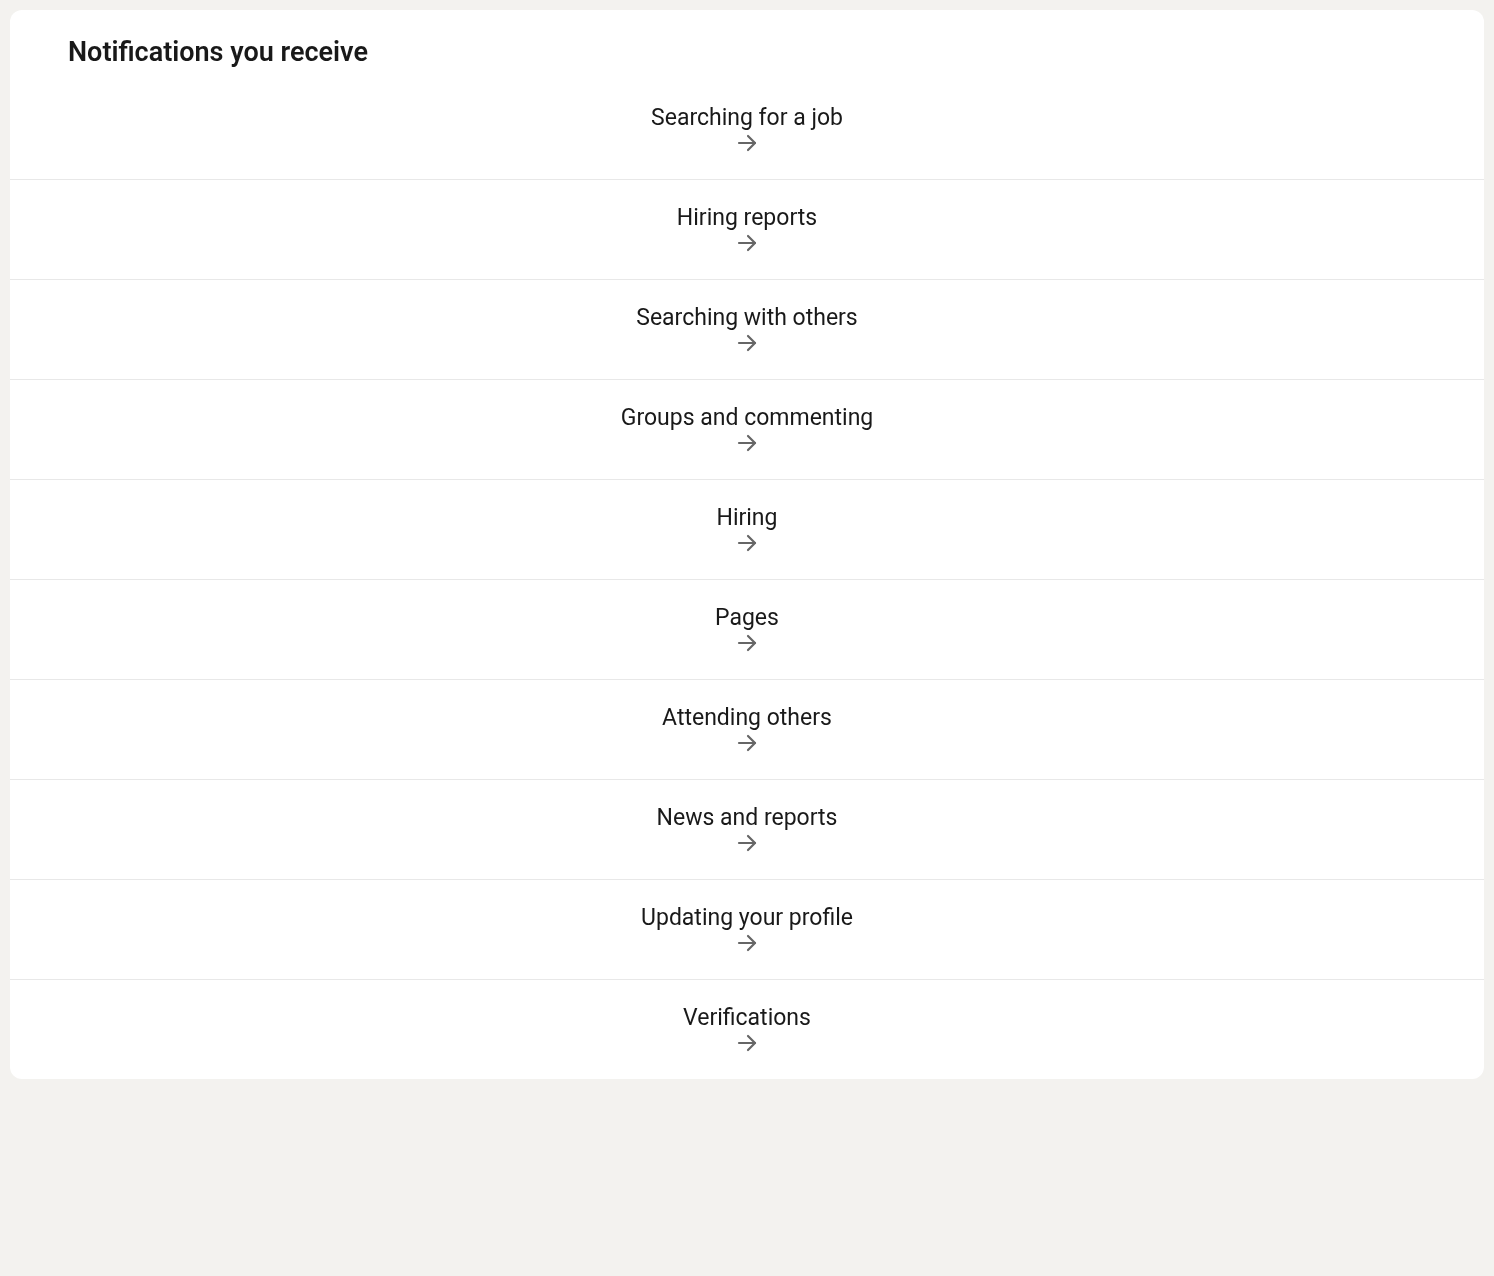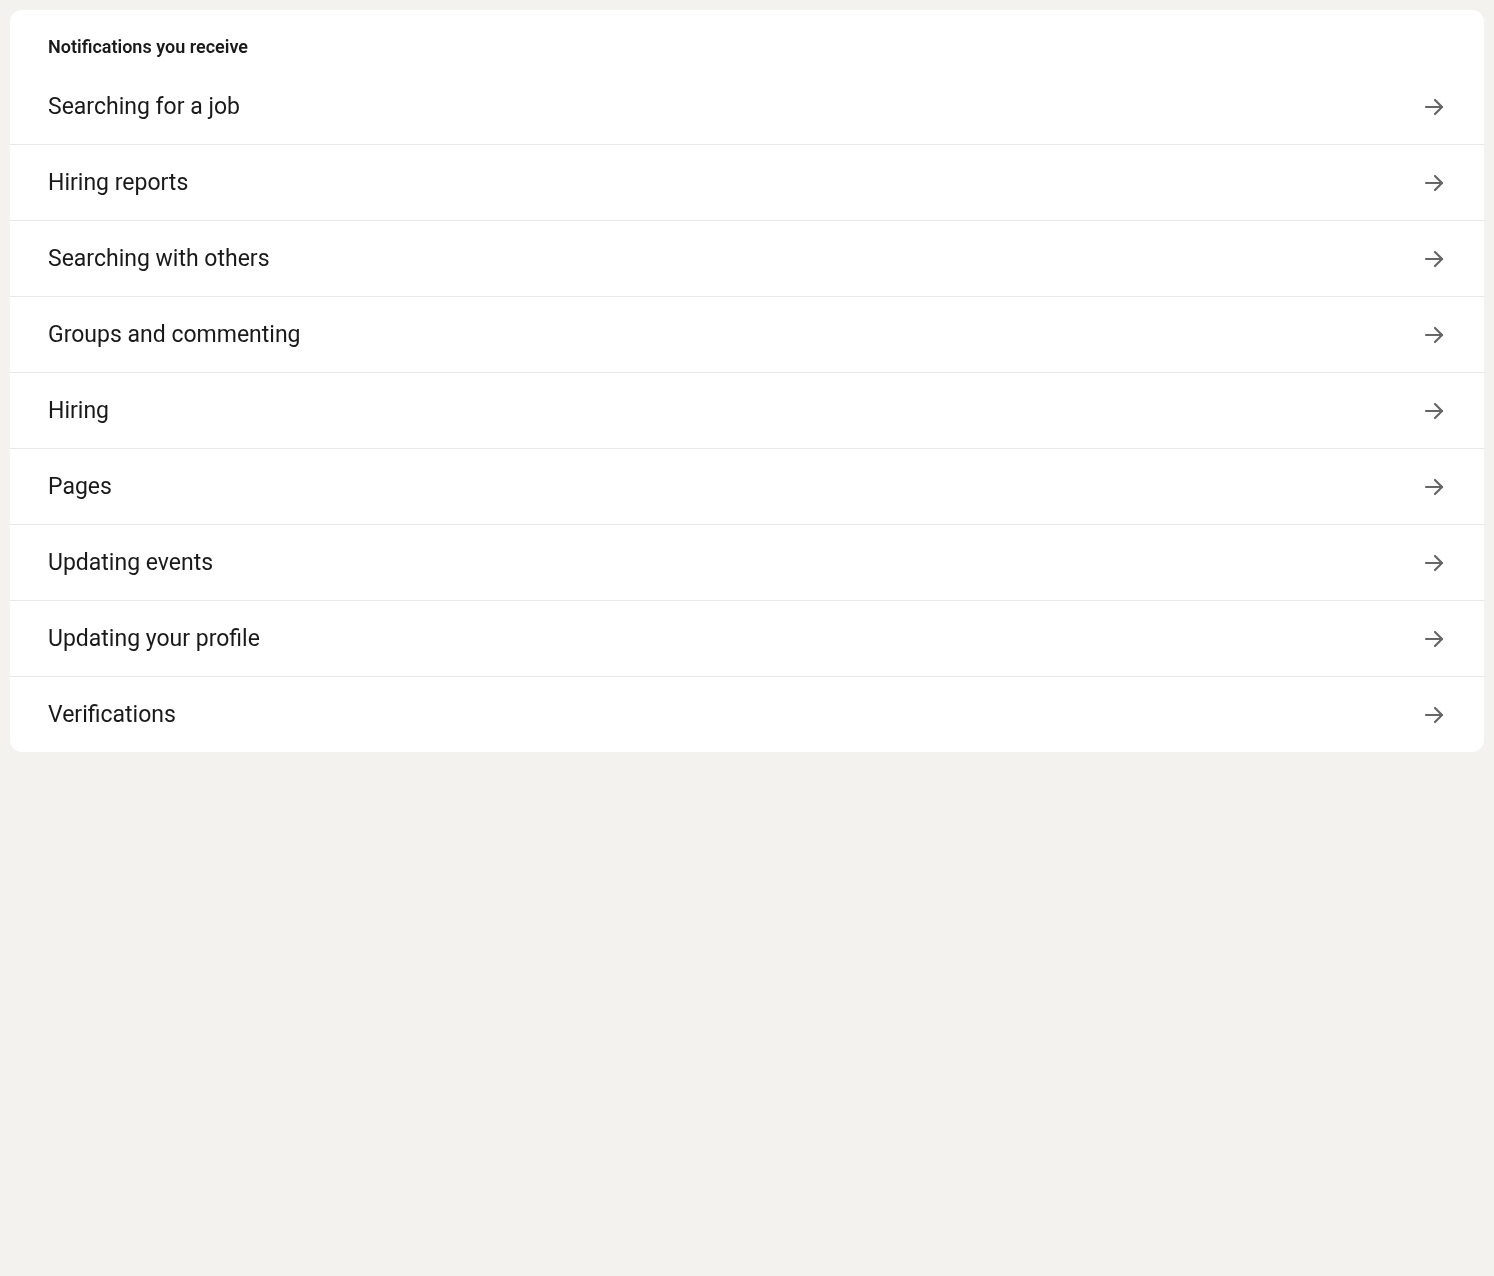--- a/index.html
+++ b/index.html
@@ -13,33 +13,35 @@
       padding: 10px;
     }
     .card {
       background-color: #ffffff;
       border-radius: 12px;
       overflow: hidden;
       max-width: 1474px;
       margin: 0 auto;
     }
     .card-title {
-      font-size: 18px;
+      font-size: 27px;
       font-weight: 600;
       color: rgba(0,0,0,0.9);
       padding: 26px 38px 26px 38px;
+      margin-left: 20px;
     }
     .list-item {
       display: flex;
       align-items: center;
       justify-content: space-between;
       padding: 24px 38px;
       border-top: 1px solid #e8e8e8;
       cursor: pointer;
       text-decoration: none;
+      flex-direction: column;
     }
     .list-item:first-of-type {
       border-top: none;
       padding-top: 10px;
     }
     .list-item-label {
       font-size: 23px;
       font-weight: 400;
       color: rgba(0,0,0,0.9);
     }
@@ -107,21 +109,30 @@
       <a class="list-item">
         <span class="list-item-label">Pages</span>
         <span class="arrow-icon">
           <svg viewBox="0 0 24 24" fill="none" stroke="currentColor" stroke-width="2.2" stroke-linecap="round" stroke-linejoin="round">
             <line x1="4" y1="12" x2="20" y2="12"></line>
             <polyline points="13 5 20 12 13 19"></polyline>
           </svg>
         </span>
       </a>
       <a class="list-item">
-        <span class="list-item-label">Updating events</span>
+        <span class="list-item-label">Attending others</span>
+        <span class="arrow-icon">
+          <svg viewBox="0 0 24 24" fill="none" stroke="currentColor" stroke-width="2.2" stroke-linecap="round" stroke-linejoin="round">
+            <line x1="4" y1="12" x2="20" y2="12"></line>
+            <polyline points="13 5 20 12 13 19"></polyline>
+          </svg>
+        </span>
+      </a>
+      <a class="list-item">
+        <span class="list-item-label">News and reports</span>
         <span class="arrow-icon">
           <svg viewBox="0 0 24 24" fill="none" stroke="currentColor" stroke-width="2.2" stroke-linecap="round" stroke-linejoin="round">
             <line x1="4" y1="12" x2="20" y2="12"></line>
             <polyline points="13 5 20 12 13 19"></polyline>
           </svg>
         </span>
       </a>
       <a class="list-item">
         <span class="list-item-label">Updating your profile</span>
         <span class="arrow-icon">

